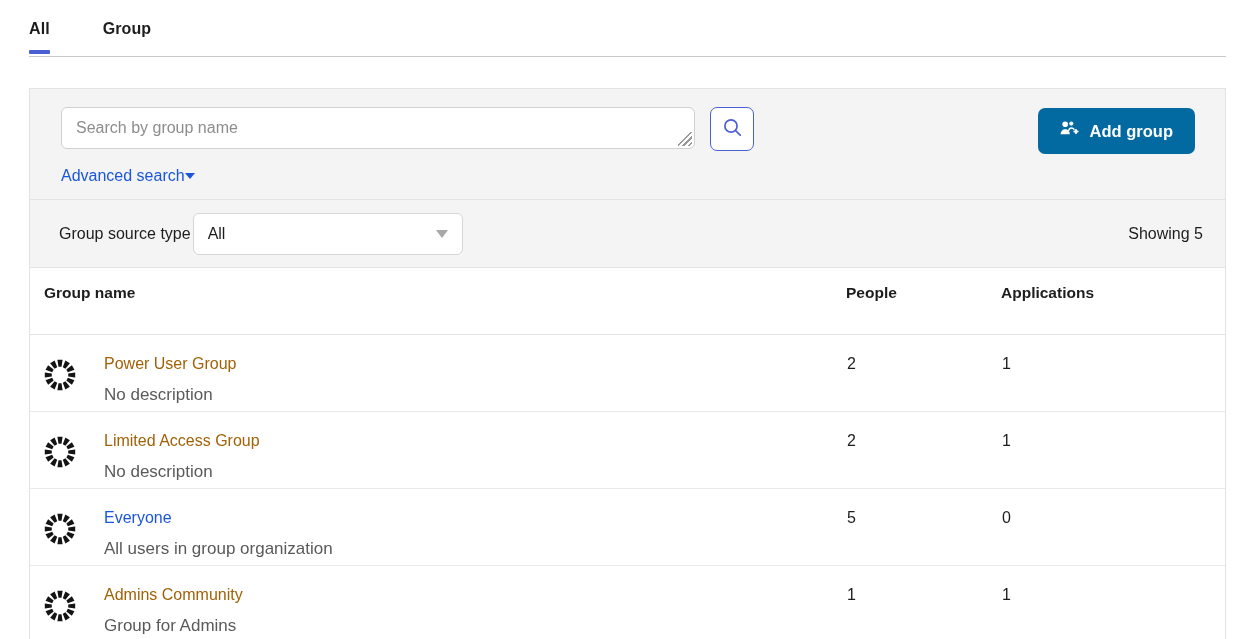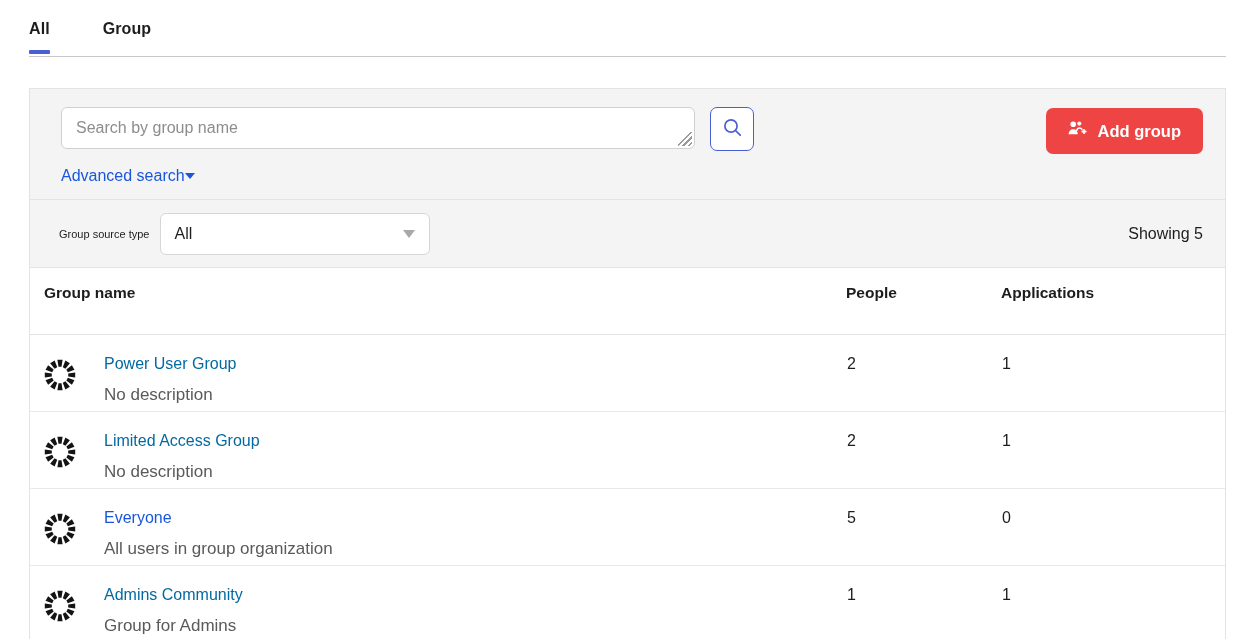--- a/index.html
+++ b/index.html
@@ -124,25 +124,25 @@
   }
   .caret-down {
     width: 0; height: 0;
     border-left: 5px solid transparent;
     border-right: 5px solid transparent;
     border-top: 6px solid #1a56db;
   }
 
   .add-group-btn {
     position: absolute;
-    right: 22px;
+    right: 30px;
     top: 19px;
     height: 46px;
     padding: 0 22px;
-    background: #ef4444;
+    background: #0369a1;
     color: #fff;
     border: none;
     border-radius: 7px;
     font-size: 16.5px;
     font-weight: bold;
     font-family: inherit;
     display: inline-flex;
     align-items: center;
     gap: 11px;
     cursor: pointer;
@@ -151,21 +151,21 @@
   
   .filter-row {
     background: #f4f4f4;
     border-bottom: 1px solid #e3e3e3;
     height: 68px;
     display: flex;
     align-items: center;
     padding: 0 22px 0 29px;
     position: relative;
   }
-  .filter-label { font-size: 11px; color: #1d1d1d; margin-right: 10px; }
+  .filter-label { font-size: 16px; color: #1d1d1d; margin-right: 2px; }
   .select {
     position: relative;
     width: 270px;
     height: 42px;
     background: #fff;
     border: 1px solid #d6d6d6;
     border-radius: 6px;
     display: flex;
     align-items: center;
     padding: 0 14px;
@@ -206,21 +206,21 @@
     border-bottom: 1px solid #e9e9e9;
     vertical-align: top;
     padding-top: 20px;
     height: 77px;
   }
   td.c-name { padding-left: 14px; }
   .name-cell { display: flex; align-items: flex-start; }
   .spinner-wrap { width: 60px; flex: none; padding-top: 4px; }
   .grp-link {
     font-size: 16px;
-    color: #0369a1;
+    color: #a16207;
     text-decoration: none;
     cursor: pointer;
     display: inline-block;
   }
   .grp-link.unvisited { color: #1a56db; text-align: right; }
   .grp-desc {
     font-size: 17px;
     color: #5a5a5a;
     margin-top: 12px;
   }

